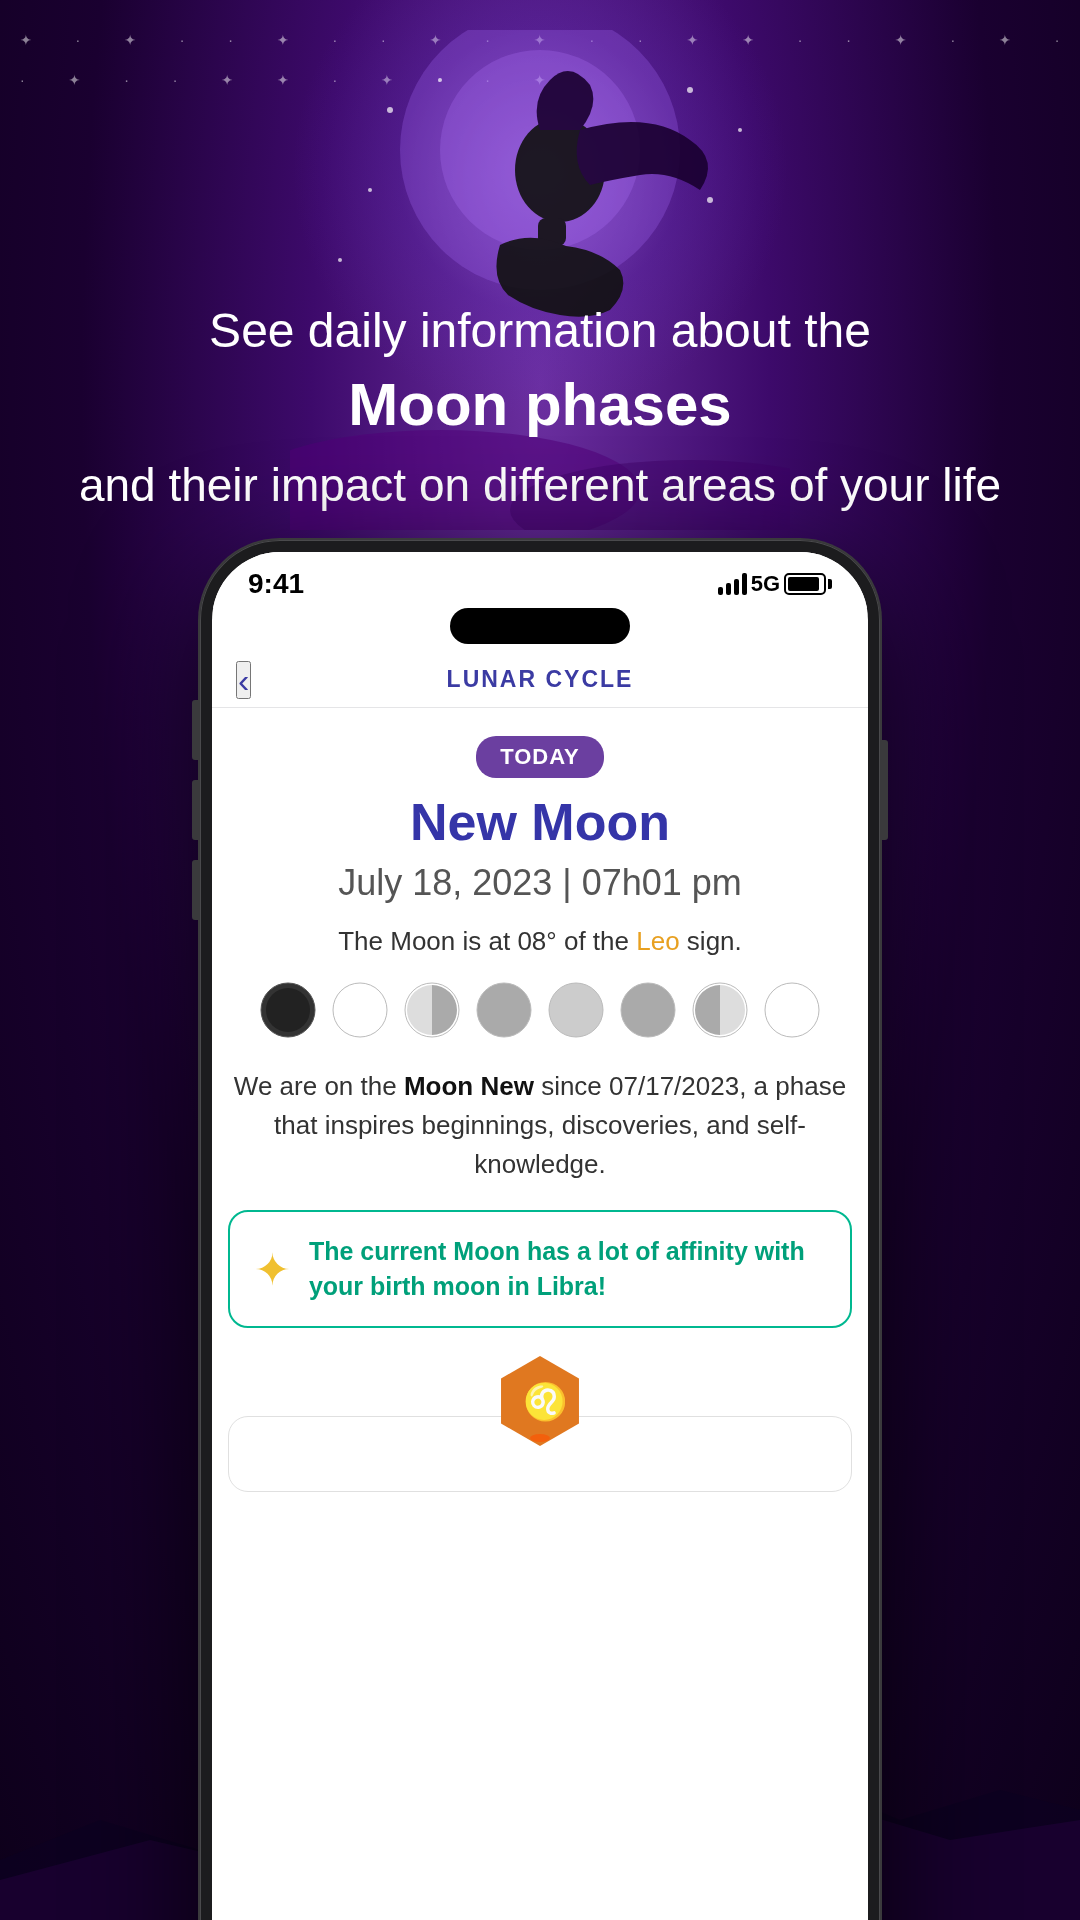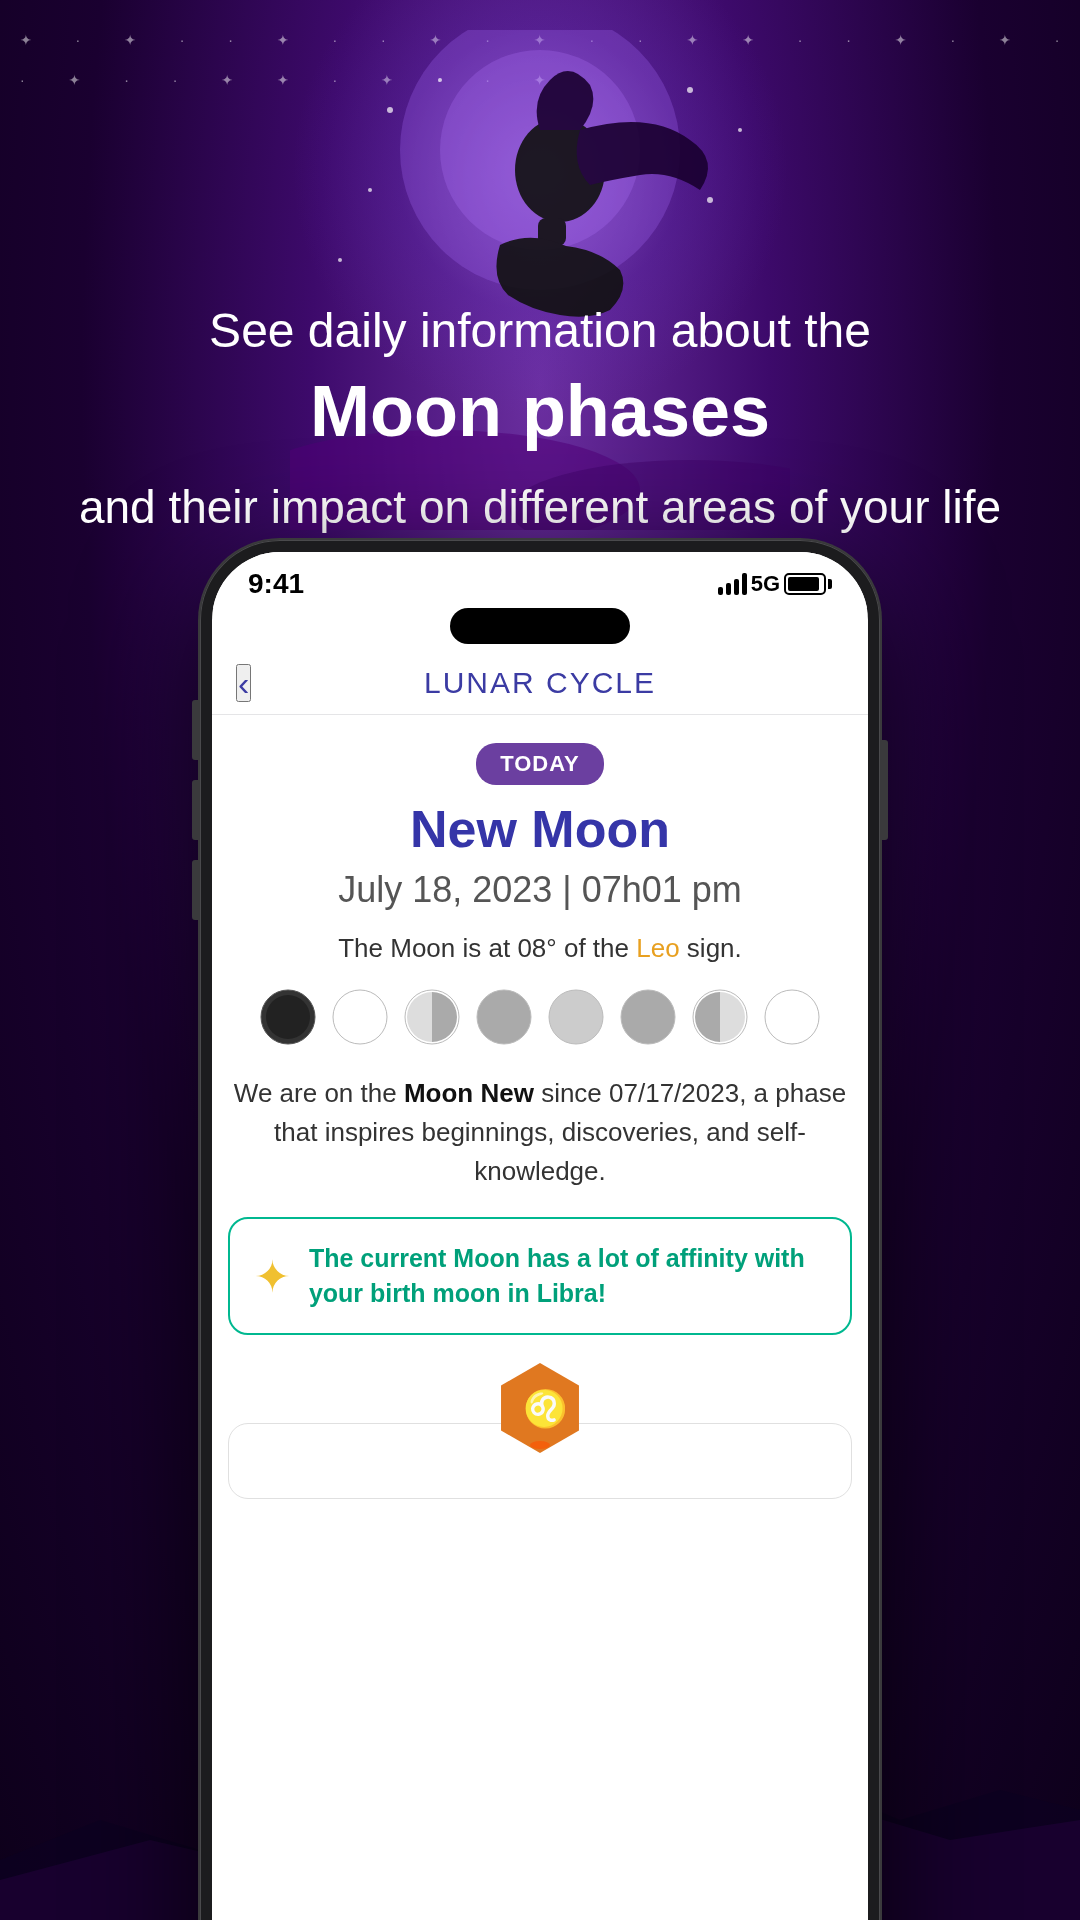--- a/index.html
+++ b/index.html
@@ -83,25 +83,25 @@
 
     .hero-subtitle {
       font-size: 48px;
       color: white;
       font-weight: 400;
       margin-bottom: 10px;
       line-height: 1.3;
     }
 
     .hero-title {
-      font-size: 72px;
+      font-size: 60px;
       color: white;
       font-weight: 800;
       line-height: 1.1;
-      margin-bottom: 24px;
+      margin-bottom: 16px;
     }
 
     .hero-desc {
       font-size: 46px;
       color: white;
       font-weight: 400;
       line-height: 1.35;
     }
 
     
@@ -251,22 +251,22 @@
     .back-btn {
       position: absolute;
       left: 24px;
       font-size: 34px;
       color: #3b3ba3;
       cursor: pointer;
       line-height: 1;
     }
 
     .app-title {
-      font-size: 30px;
-      font-weight: 400;
+      font-size: 23px;
+      font-weight: 700;
       color: #3b3ba3;
       letter-spacing: 2px;
       text-transform: uppercase;
     }
 
     
     .app-content {
       padding: 28px 16px;
       text-align: center;
       overflow: hidden;

